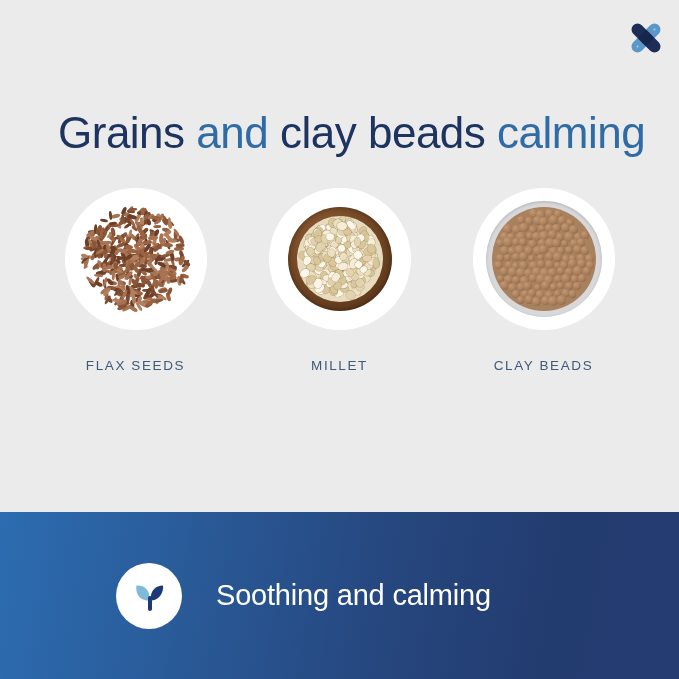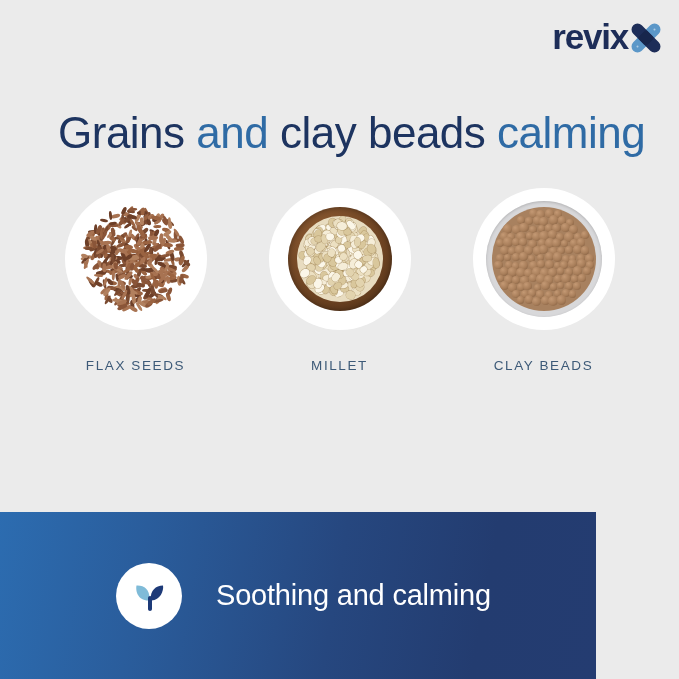--- a/index.html
+++ b/index.html
@@ -199,21 +199,21 @@
     height: 9px;
     border-radius: 50%;
     background: radial-gradient(circle at 34% 30%, #c49974 0%, #a87e5a 55%, #7e5a3c 100%);
   }
 
   
   .banner {
     position: absolute;
     left: 0;
     bottom: 0;
-    width: 596px;
+    width: 679px;
     height: 167px;
     background: linear-gradient(100deg, #2c6cb0 0%, #2a5d9c 24%, #26477f 56%, #233c70 80%, #243c71 100%);
     display: flex;
     align-items: center;
     padding-left: 116px;
     box-sizing: border-box;
   }
   .banner-icon {
     width: 66px;
     height: 66px;
@@ -239,21 +239,20 @@
     color: #b9afd8;
     letter-spacing: -0.2px;
     line-height: 1.22;
     white-space: nowrap;
   }
 </style>
 </head>
 <body>
 
 <div class="logo">
-  <span class="logo-word">revix</span>
   <span class="logo-x">
     <span class="strip strip-light"></span>
     <span class="strip strip-dark"></span>
     <span class="knot"></span>
   </span>
 </div>
 
 <h1 class="headline">
   <span class="w-dark">Grains</span>
   <span class="w-light">and</span>

